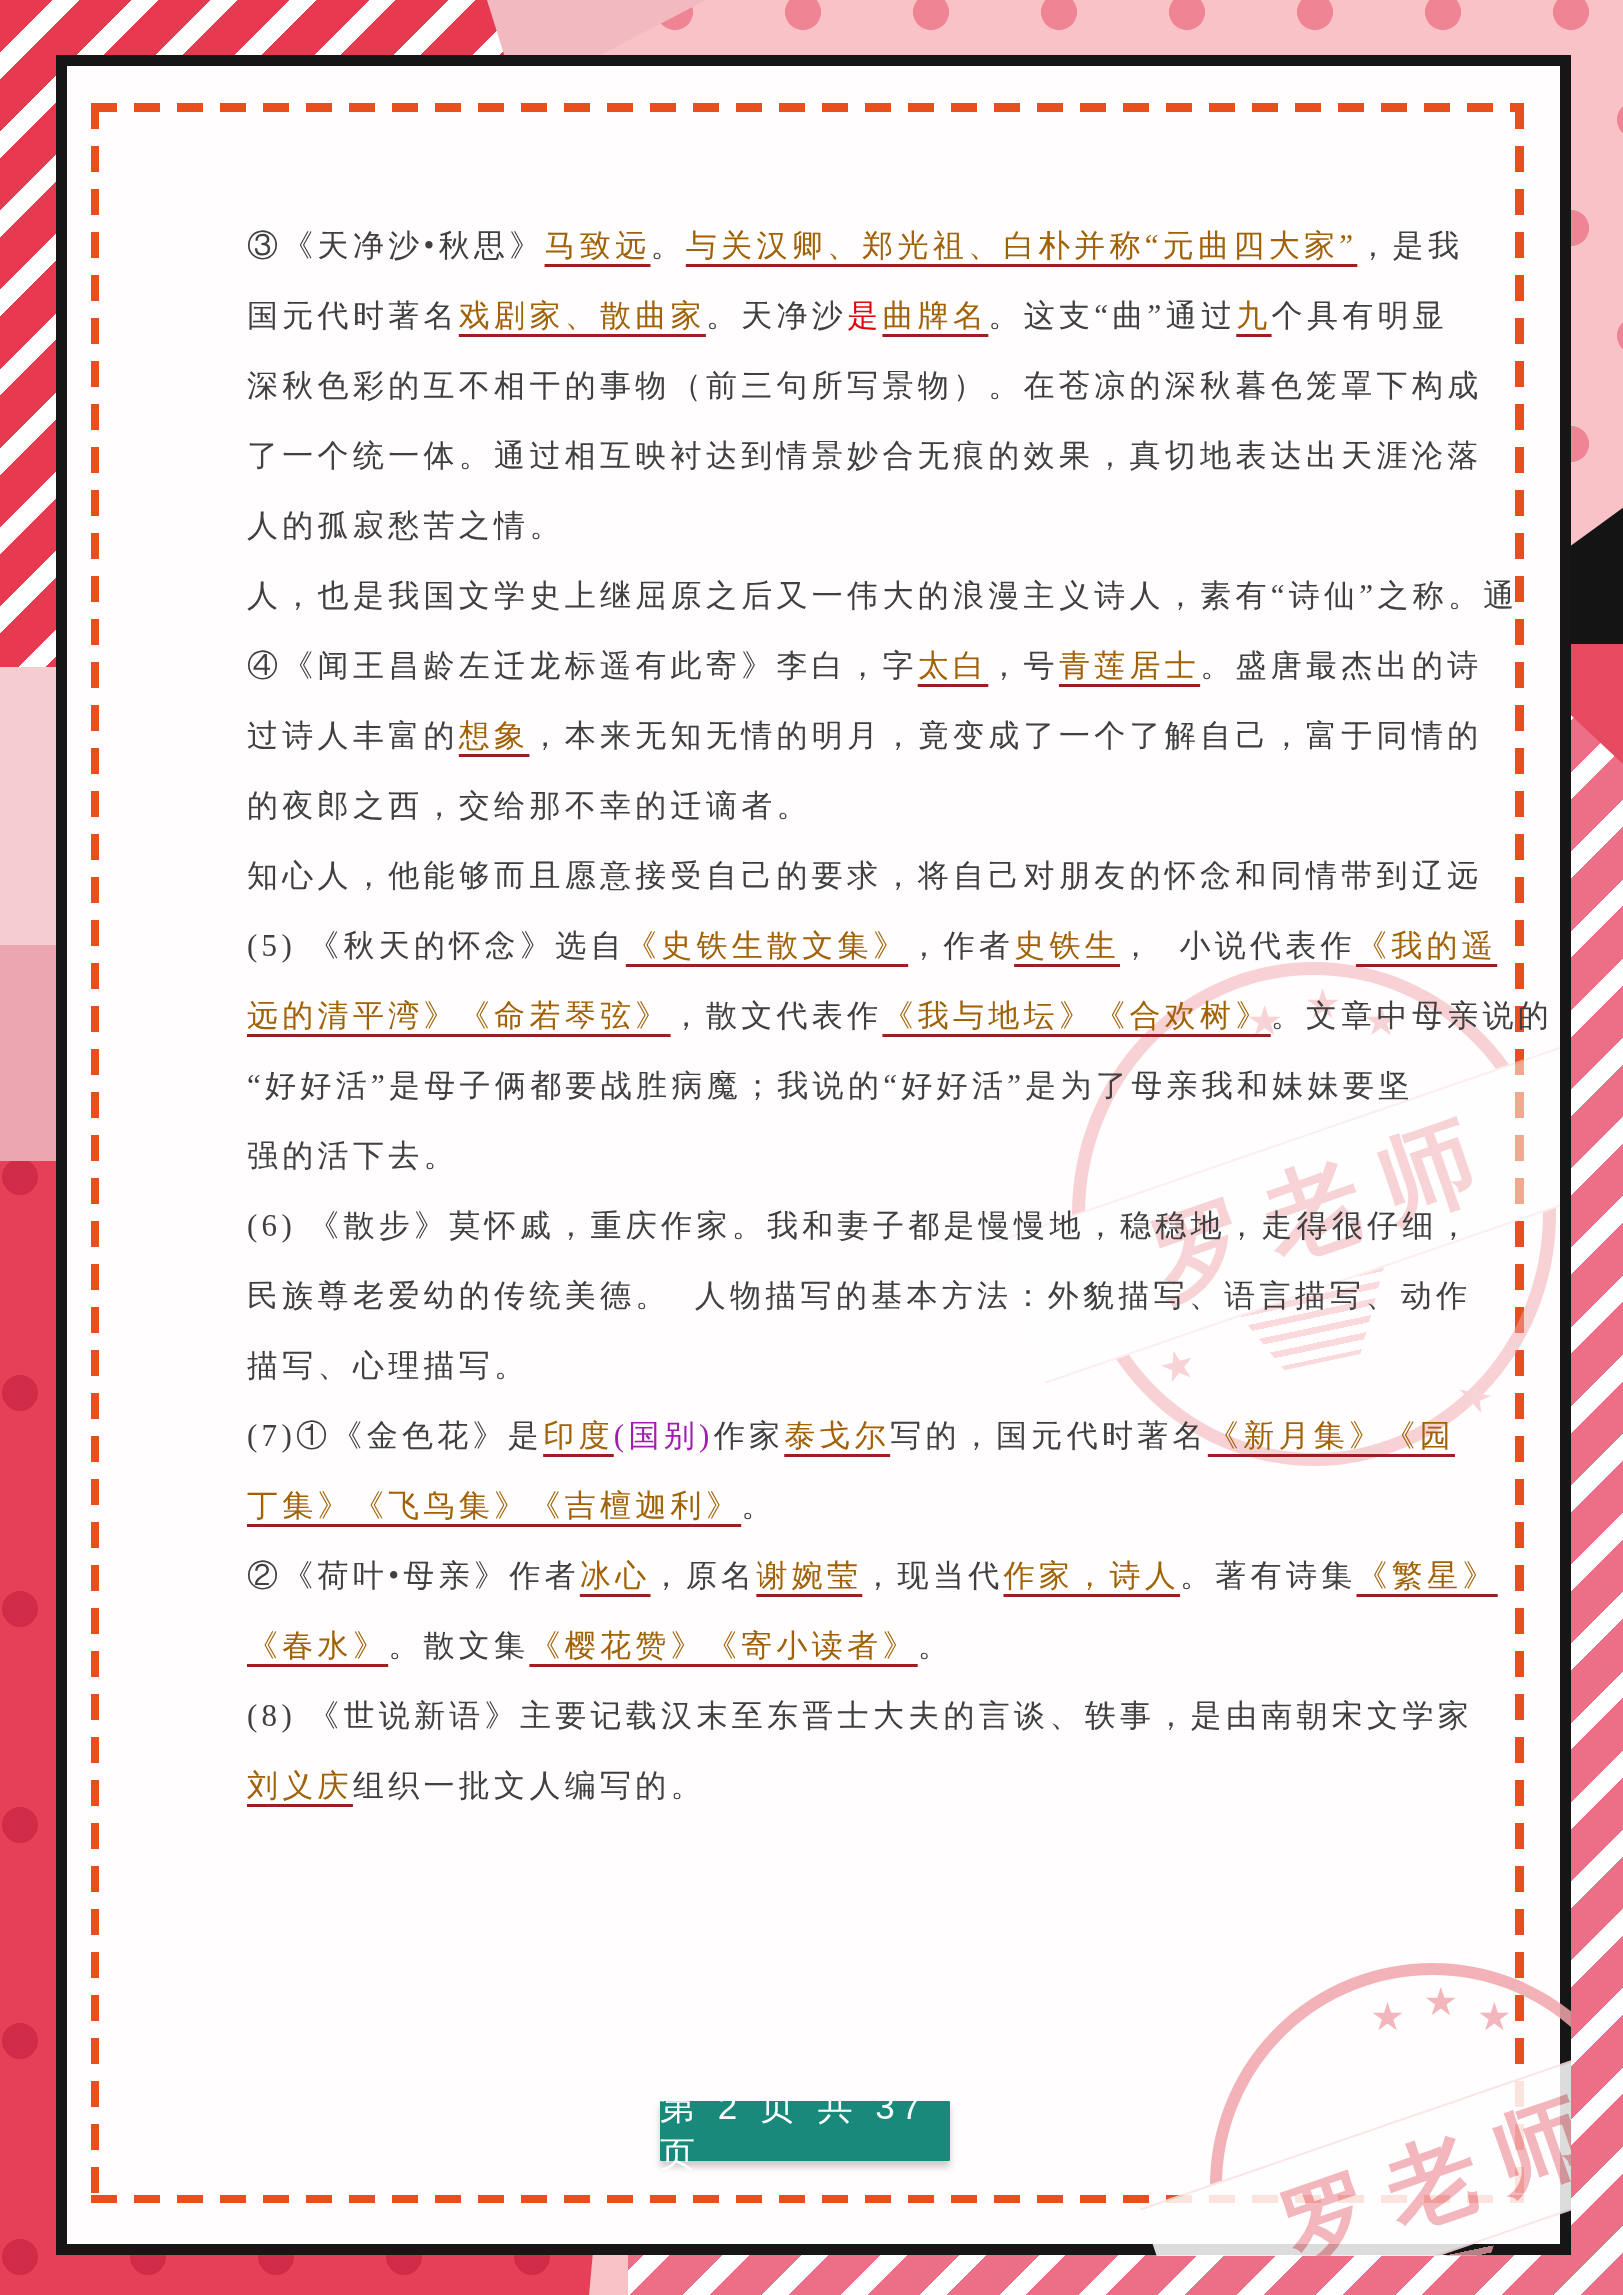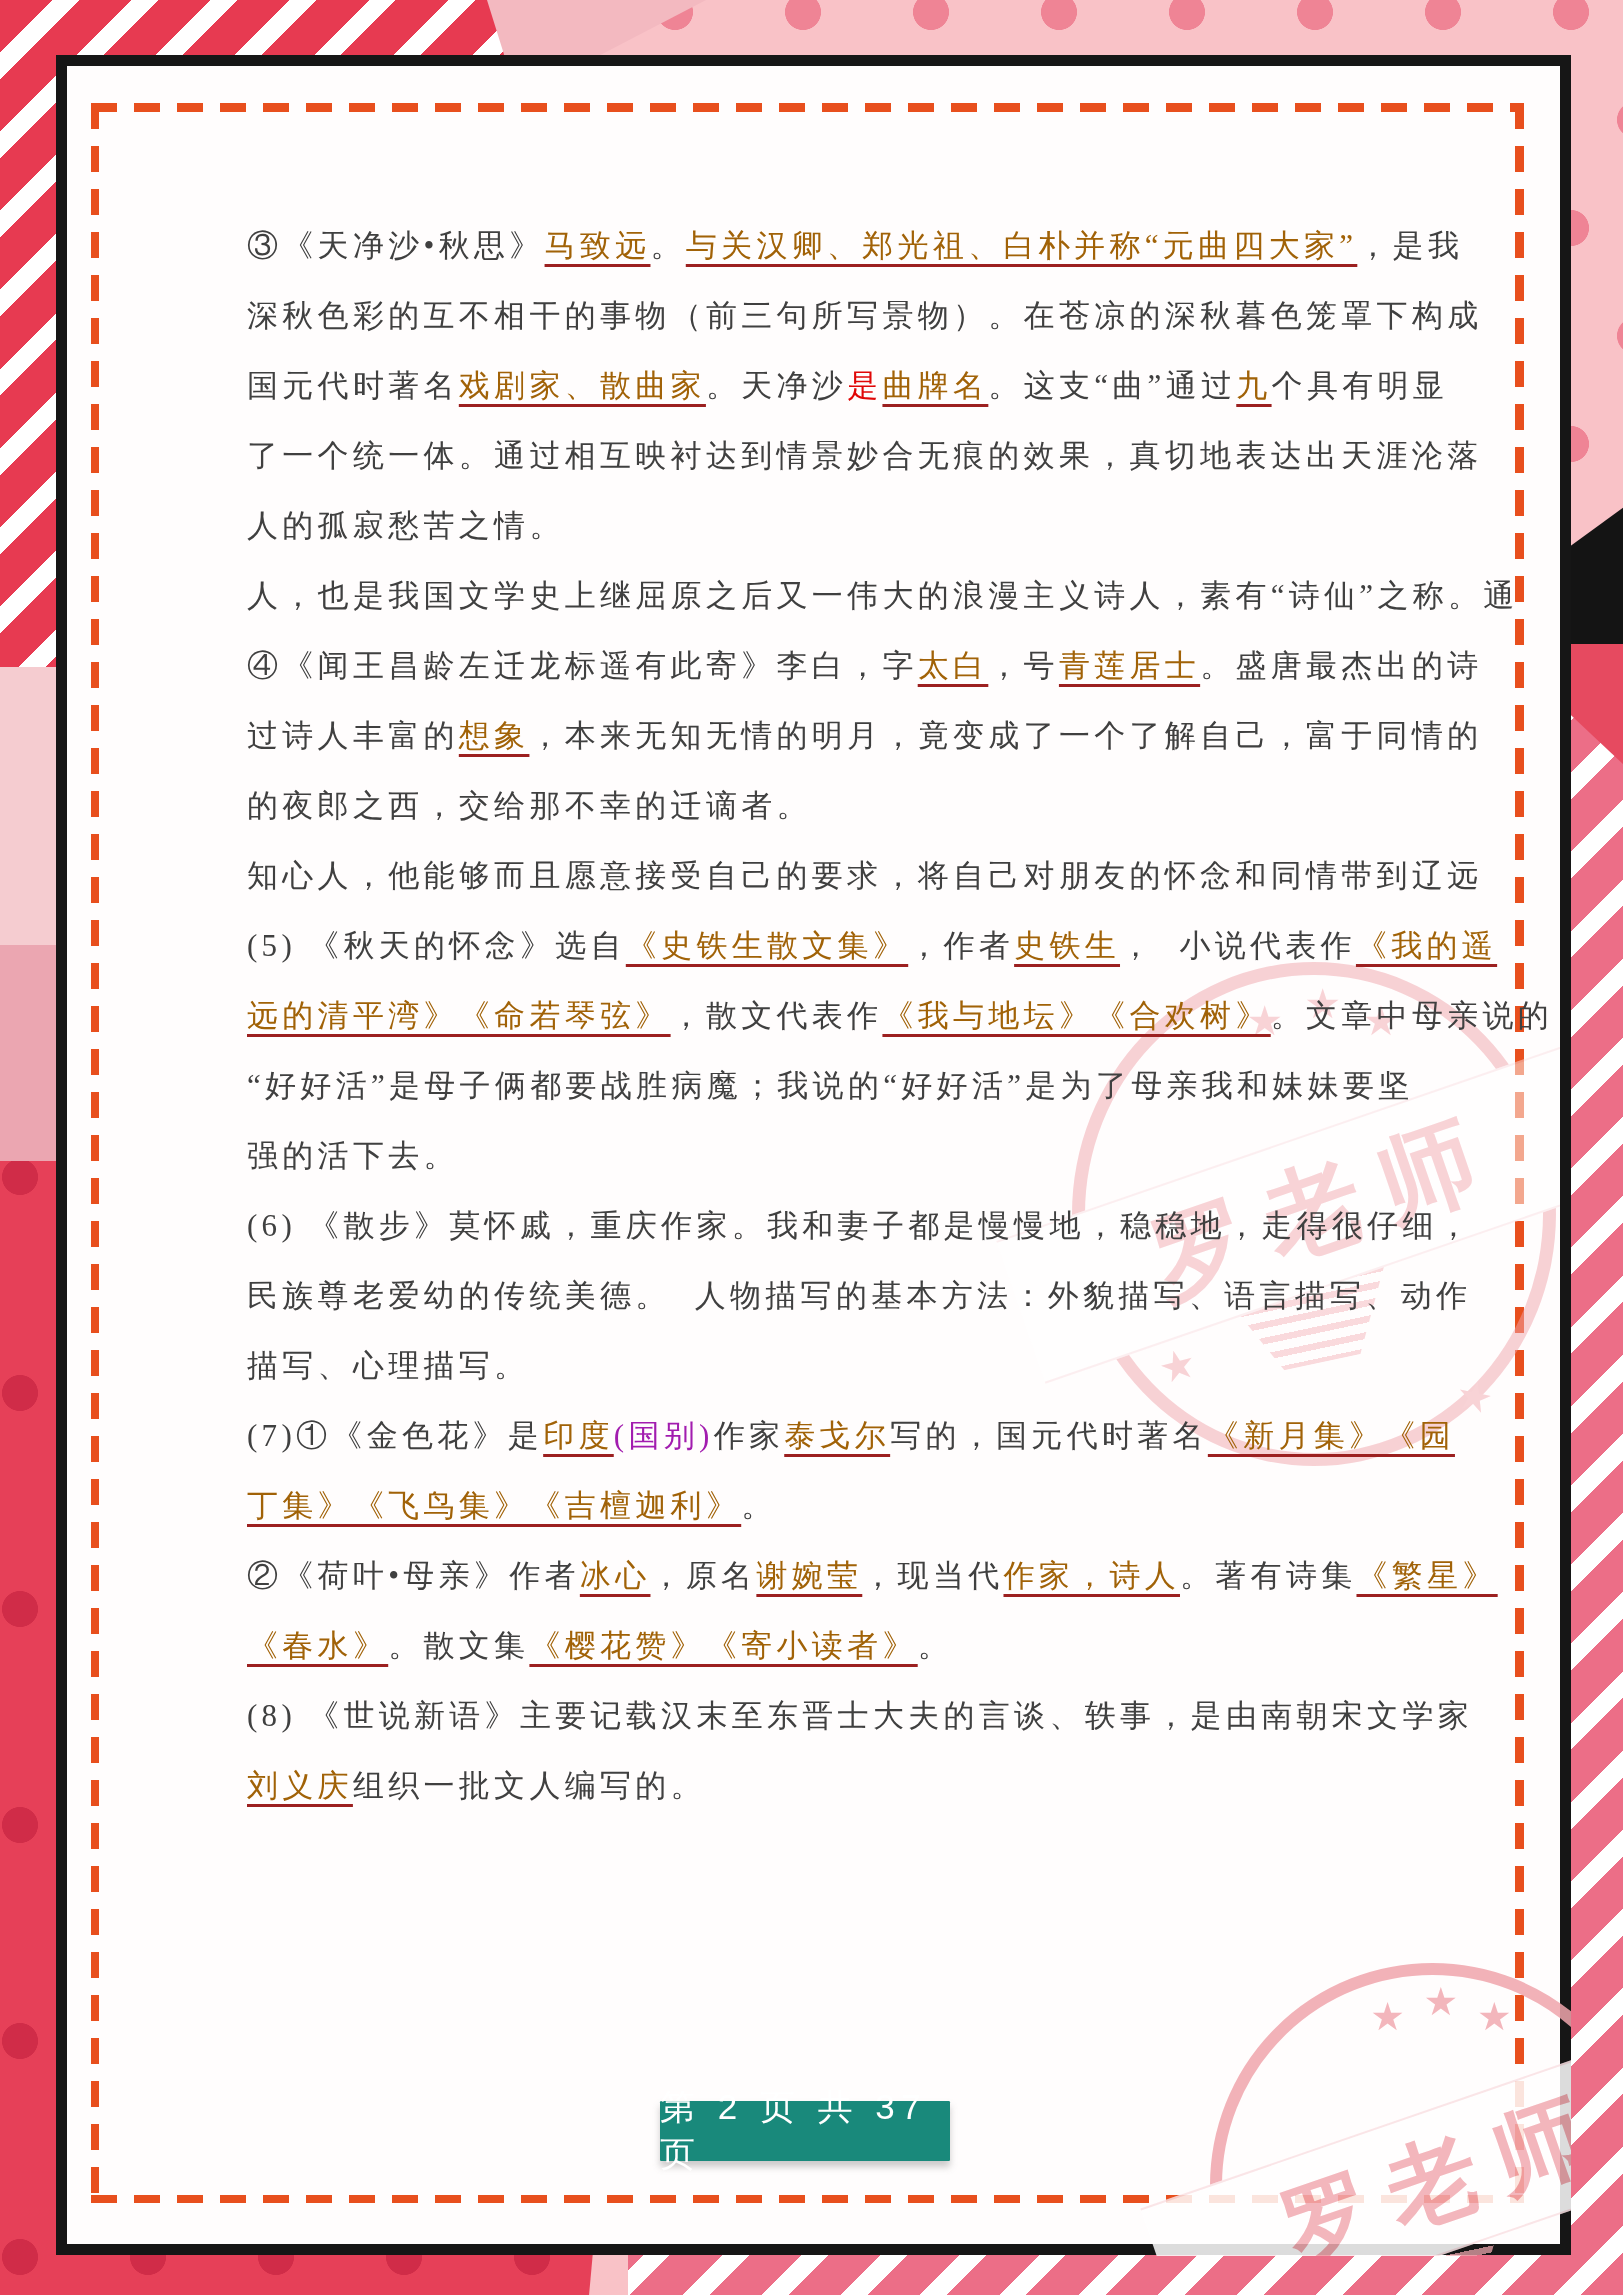--- a/index.html
+++ b/index.html
@@ -120,22 +120,22 @@
     <span class="stamp-star s4">★</span>
     <span class="stamp-star s5">★</span>
     <div class="stamp-lines"></div>
     <div class="stamp-banner">
       <span>罗老师</span>
     </div>
   </div>
 
   <div class="text-block">
       <div class="tline"><span class="seg-k">③《天净沙•秋思》</span><span class="seg-ru">马致远</span><span class="seg-k">。</span><span class="seg-ru">与关汉卿、郑光祖、白朴并称“元曲四大家”</span><span class="seg-k">，是我</span></div>
+      <div class="tline"><span class="seg-k">国元代时著名</span><span class="seg-ru">戏剧家、散曲家</span><span class="seg-k">。天净沙</span><span class="seg-r">是</span><span class="seg-ru">曲牌名</span><span class="seg-k">。这支“曲”通过</span><span class="seg-ru">九</span><span class="seg-k">个具有明显</span></div>
       <div class="tline"><span class="seg-k">深秋色彩的互不相干的事物（前三句所写景物）。在苍凉的深秋暮色笼罩下构成</span></div>
-      <div class="tline"><span class="seg-k">国元代时著名</span><span class="seg-ru">戏剧家、散曲家</span><span class="seg-k">。天净沙</span><span class="seg-r">是</span><span class="seg-ru">曲牌名</span><span class="seg-k">。这支“曲”通过</span><span class="seg-ru">九</span><span class="seg-k">个具有明显</span></div>
       <div class="tline"><span class="seg-k">了一个统一体。通过相互映衬达到情景妙合无痕的效果，真切地表达出天涯沦落</span></div>
       <div class="tline"><span class="seg-k">人的孤寂愁苦之情。</span></div>
       <div class="tline"><span class="seg-k">人，也是我国文学史上继屈原之后又一伟大的浪漫主义诗人，素有“诗仙”之称。通</span></div>
       <div class="tline"><span class="seg-k">④《闻王昌龄左迁龙标遥有此寄》李白，字</span><span class="seg-ru">太白</span><span class="seg-k">，号</span><span class="seg-ru">青莲居士</span><span class="seg-k">。盛唐最杰出的诗</span></div>
       <div class="tline"><span class="seg-k">过诗人丰富的</span><span class="seg-ru">想象</span><span class="seg-k">，本来无知无情的明月，竟变成了一个了解自己，富于同情的</span></div>
       <div class="tline"><span class="seg-k">的夜郎之西，交给那不幸的迁谪者。</span></div>
       <div class="tline"><span class="seg-k">知心人，他能够而且愿意接受自己的要求，将自己对朋友的怀念和同情带到辽远</span></div>
       <div class="tline"><span class="seg-k">(5) 《秋天的怀念》选自</span><span class="seg-ru">《史铁生散文集》</span><span class="seg-k">，作者</span><span class="seg-ru">史铁生</span><span class="seg-k">，  小说代表作</span><span class="seg-ru">《我的遥</span></div>
       <div class="tline"><span class="seg-ru">远的清平湾》《命若琴弦》</span><span class="seg-k">，散文代表作</span><span class="seg-ru">《我与地坛》《合欢树》</span><span class="seg-k">。文章中母亲说的</span></div>
       <div class="tline"><span class="seg-k">“好好活”是母子俩都要战胜病魔；我说的“好好活”是为了母亲我和妹妹要坚</span></div>

